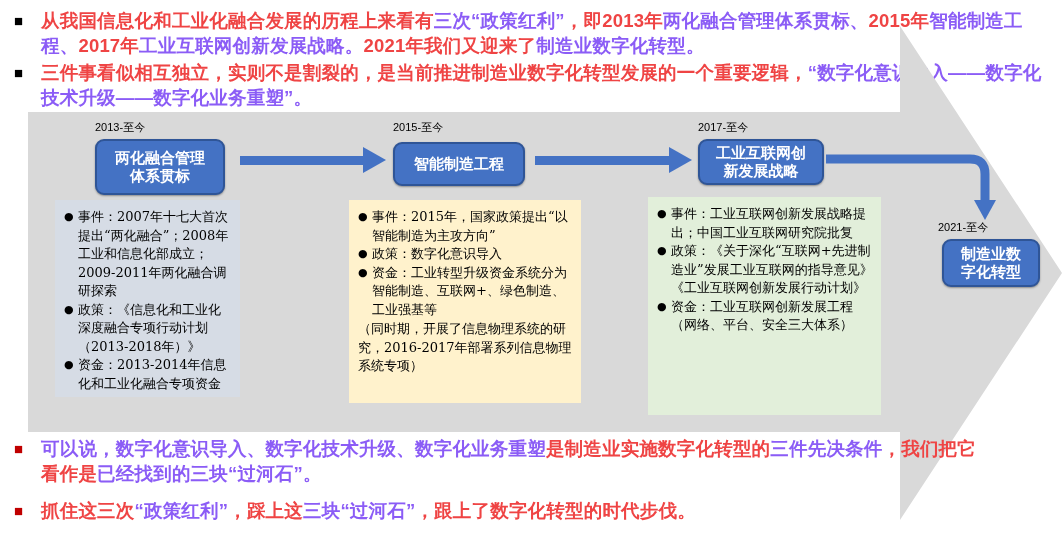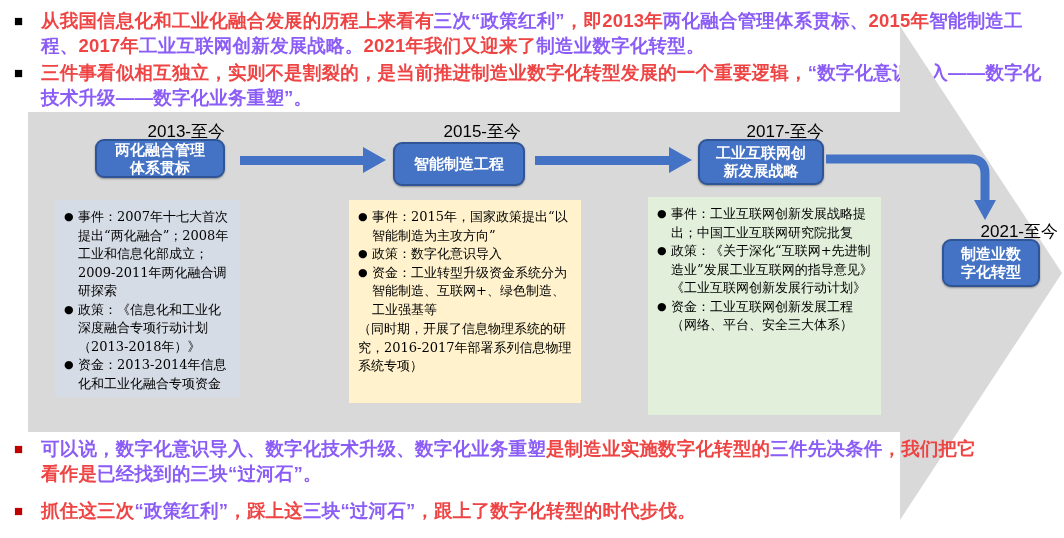--- a/index.html
+++ b/index.html
@@ -17,32 +17,32 @@
   #bullet-top-1{top:8px;}
   #bullet-top-2{top:60px;}
   #bullet-bottom-1{top:436px;right:70px;}
   #bullet-bottom-2{top:498px;}
   
   .big-arrow{
     position:absolute;left:0;top:0;width:1064px;height:538px;background:#D9D9D9;
     clip-path:polygon(28px 112px,900px 112px,900px 26px,1062px 273px,900px 520px,900px 432px,28px 432px);
   }
   
-  .date-label{position:absolute;font-size:17px;color:#000;text-align:right;}
+  .date-label{position:absolute;font-size:11px;color:#000;text-align:left;}
   #date-1{left:95px;top:120px;width:130px;}
   #date-2{left:393px;top:120px;width:128px;}
   #date-3{left:698px;top:120px;width:126px;}
   #date-4{left:938px;top:220px;width:120px;}
   .stage-box{
     position:absolute;background:#4472C4;border:2px solid #2F5597;border-radius:9px;
     color:#fff;font-weight:700;font-size:15px;line-height:1.2;text-align:center;
     display:flex;align-items:center;justify-content:center;
     box-shadow:0 1px 2px rgba(0,0,0,.35);
   }
-  #stage-1{left:95px;top:139px;width:130px;height:39px;padding:0 13px;box-sizing:border-box;}
+  #stage-1{left:95px;top:139px;width:130px;height:56px;padding:0 13px;box-sizing:border-box;}
   #stage-2{left:393px;top:142px;width:128px;height:40px;}
   #stage-3{left:698px;top:139px;width:126px;height:46px;padding:0 14px;box-sizing:border-box;}
   #stage-4{left:942px;top:239px;width:98px;height:48px;padding:0 12px;box-sizing:border-box;}
   .h-arrow{position:absolute;display:flex;align-items:center;height:26px;}
   #arrow-1{left:240px;top:147px;width:146px;}
   #arrow-2{left:535px;top:147px;width:157px;}
   .h-arrow .shaft{flex:1;height:9px;background:#4472C4;}
   .h-arrow .head{flex:none;width:0;height:0;border-left:23px solid #4472C4;border-top:13px solid transparent;border-bottom:13px solid transparent;}
   .elbow-svg{position:absolute;left:820px;top:140px;}
   

